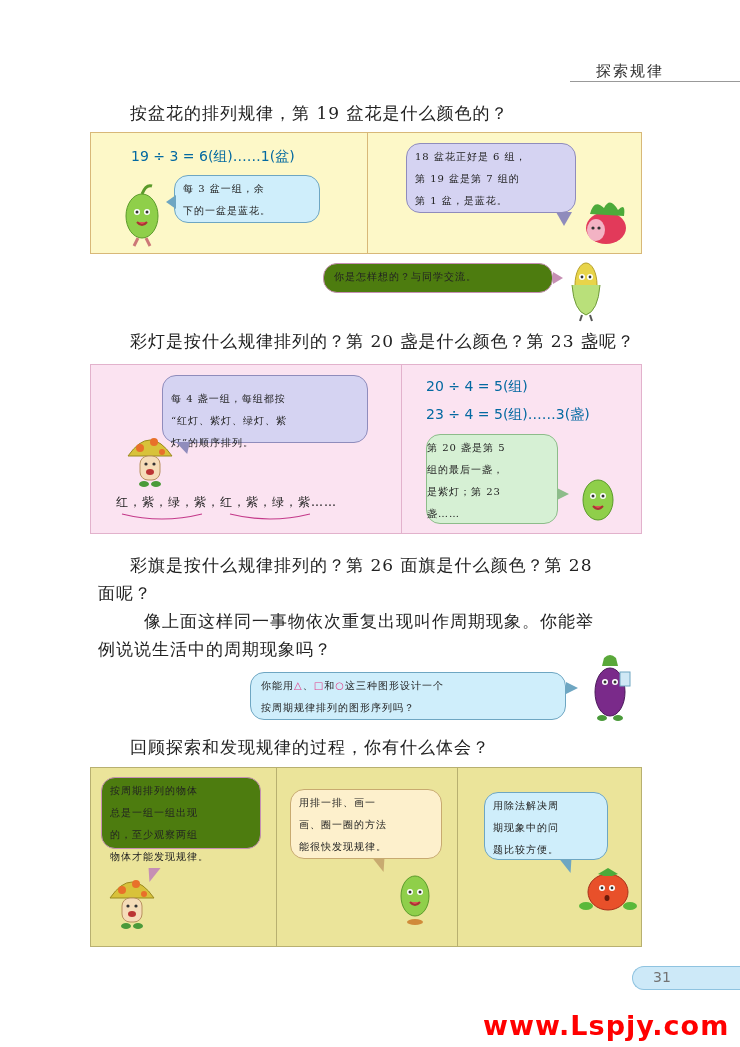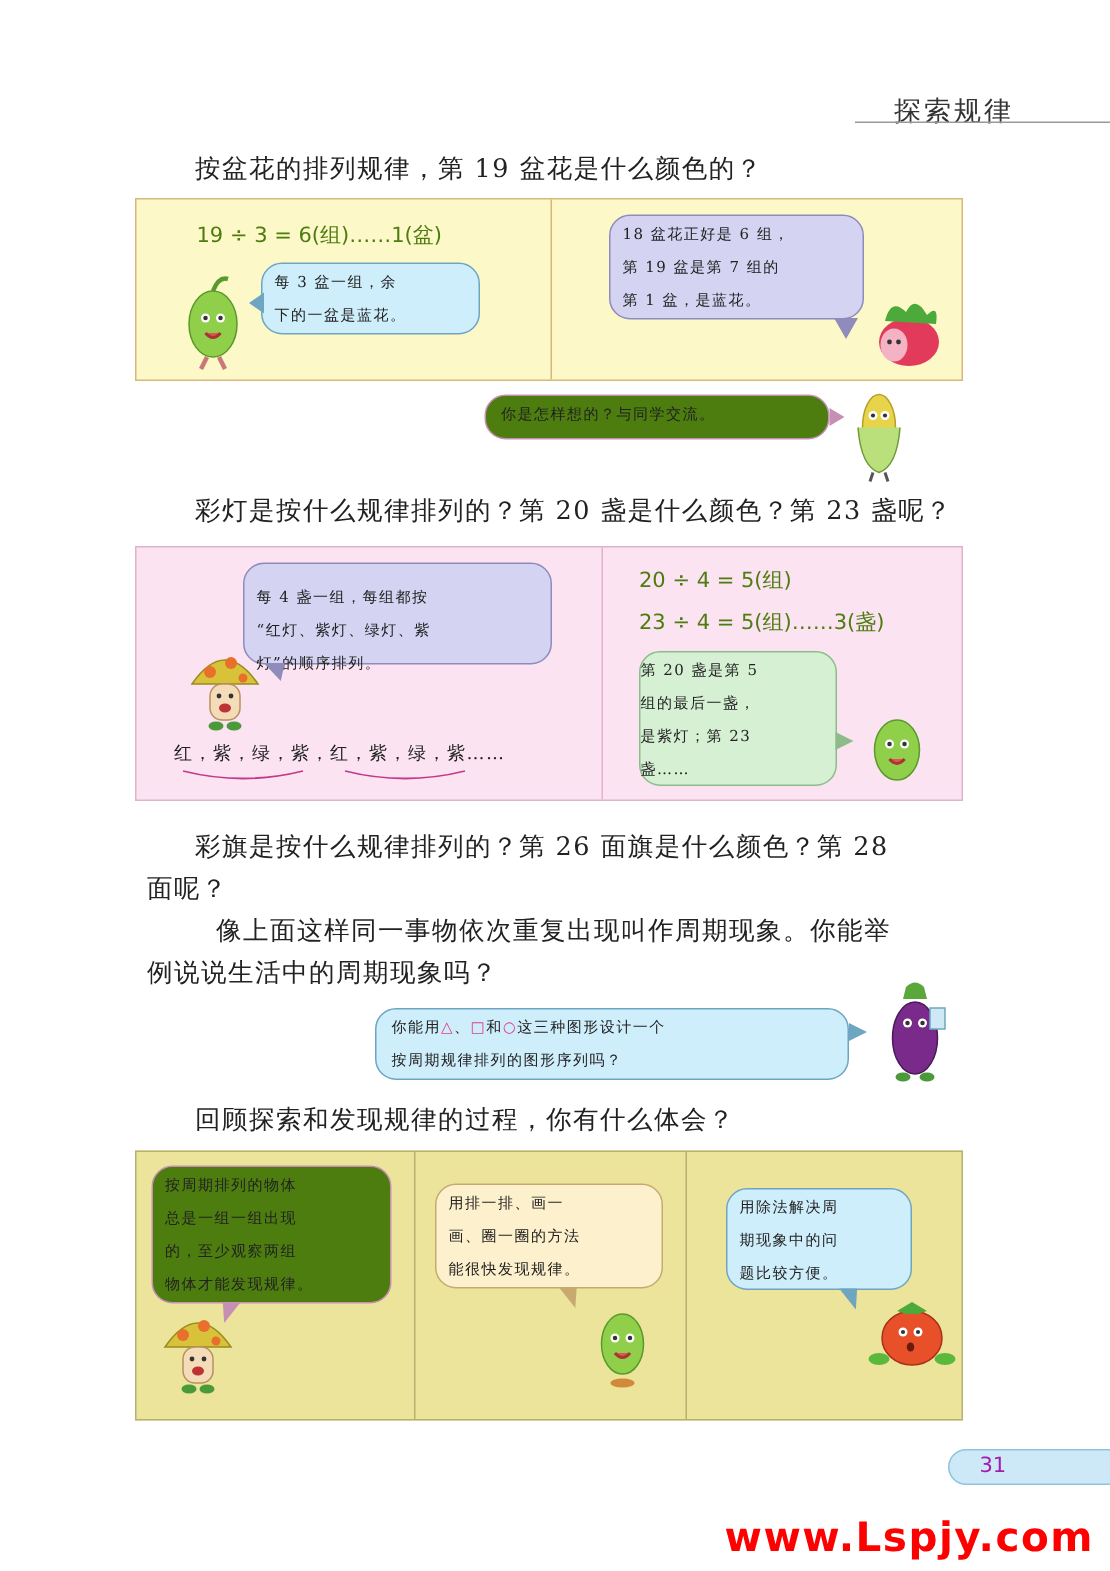--- a/index.html
+++ b/index.html
@@ -1,43 +1,43 @@
 <!DOCTYPE html>
 <html><head>
 <meta charset="utf-8">
 <style>
   * { box-sizing: border-box; margin: 0; padding: 0; }
   html, body { width: 740px; height: 1047px; background: #ffffff; overflow: hidden; }
   body { position: relative; font-family: "DejaVu Serif", "Liberation Serif", serif; color: #222; }
 
   .abs { position: absolute; }
 
-  .header-title { left: 596px; top: 62px; font-size: 18px; color: #333; letter-spacing: 2px; }
+  .header-title { left: 596px; top: 62px; font-size: 15px; color: #333; letter-spacing: 2px; }
   .header-rule { left: 570px; top: 81px; width: 170px; height: 1px; background: #999; }
 
   .para { font-size: 17px; line-height: 30px; color: #222; letter-spacing: 1px; }
-  .math { font-family: "DejaVu Sans", "Liberation Sans", sans-serif; font-size: 14px; color: #4d7c0f; }
+  .math { font-family: "DejaVu Sans", "Liberation Sans", sans-serif; font-size: 14px; color: #0369a1; }
 
   .panel { border: 1px solid #c9b27a; }
   .panel-yellow { background: #fdf8c8; border-color: #d8b878; }
   .panel-pink { background: #fbe3f1; border-color: #e2b2cc; }
   .panel-olive { background: #ebe49a; border-color: #b8b070; }
   .vdiv { position: absolute; top: 0; bottom: 0; width: 1px; }
 
   .bubble { position: absolute; border-radius: 14px; border: 1px solid #7d8aa8; font-size: 10px; line-height: 22px; padding: 5px 10px; color: #222; letter-spacing: 1px; }
   .b-blue { background: #cfeefb; border-color: #6ea6c2; }
   .b-lilac { background: #d5d3f2; border-color: #8f8cbc; }
   .b-pink { background: #4d7c0f; border-color: #c68fb4; }
   .b-green { background: #d6f0d4; border-color: #8dbc8a; }
   .b-cream { background: #fdf0cc; border-color: #c8aa70; }
   .tail { position: absolute; width: 0; height: 0; }
 
   .char { position: absolute; }
   .pagenum { left: 632px; top: 966px; width: 108px; height: 24px; background: #cde9f8; border-radius: 12px 0 0 12px; border: 1px solid #8fc3e0; border-right: none; }
-  .pagenum span { position: absolute; left: 20px; top: 2px; font-family: "DejaVu Sans", "Liberation Sans", sans-serif; font-size: 14px; color: #a21caf; }
+  .pagenum span { position: absolute; left: 20px; top: 2px; font-family: "DejaVu Sans", "Liberation Sans", sans-serif; font-size: 14px; color: #737373; }
   .watermark { left: 483px; top: 1010px; font-family: "DejaVu Sans", "Liberation Sans", sans-serif; font-weight: 900; font-size: 27px; color: #ff0000; letter-spacing: 1px; }
   .seq { font-size: 12px; letter-spacing: 1px; }
 </style>
 </head>
 <body>
 
 <div class="abs header-title">探索规律</div>
 <div class="abs header-rule"></div>
 
 <div class="abs para" style="left:130px; top:98px;">按盆花的排列规律，第 19 盆花是什么颜色的？</div>
@@ -167,21 +167,21 @@
     <ellipse cx="36" cy="66" rx="5" ry="3" fill="#4a9a3a"></ellipse>
 </svg>
 
 <div class="abs para" style="left:130px; top:732px;">回顾探索和发现规律的过程，你有什么体会？</div>
 
 <div class="abs panel panel-olive" style="left:90px; top:767px; width:552px; height:180px;">
   <div class="vdiv" style="left:185px; background:#b8b070;"></div>
   <div class="vdiv" style="left:366px; background:#b8b070;"></div>
 </div>
 
-<div class="bubble b-pink" style="left:101px; top:777px; width:160px; height:92px; padding:2px 8px;">
+<div class="bubble b-pink" style="left:101px; top:777px; width:160px; height:72px; padding:2px 8px;">
   <div>按周期排列的物体</div>
   <div>总是一组一组出现</div>
   <div>的，至少观察两组</div>
   <div>物体才能发现规律。</div>
 </div>
 <div class="tail" style="left:146px; top:868px; border-left:6px solid transparent; border-right:6px solid transparent; border-top:14px solid #c68fb4; transform:skewX(-20deg);"></div>
 <svg class="char" style="left:106px; top:870px;" width="52" height="62">
   <path d="M4 28 Q26 -4 48 28 Z" fill="#d8c23a" stroke="#9a8a20"></path>
   <circle cx="16" cy="20" r="4" fill="#e8702a"></circle>
     <circle cx="30" cy="14" r="4" fill="#e8702a"></circle>

